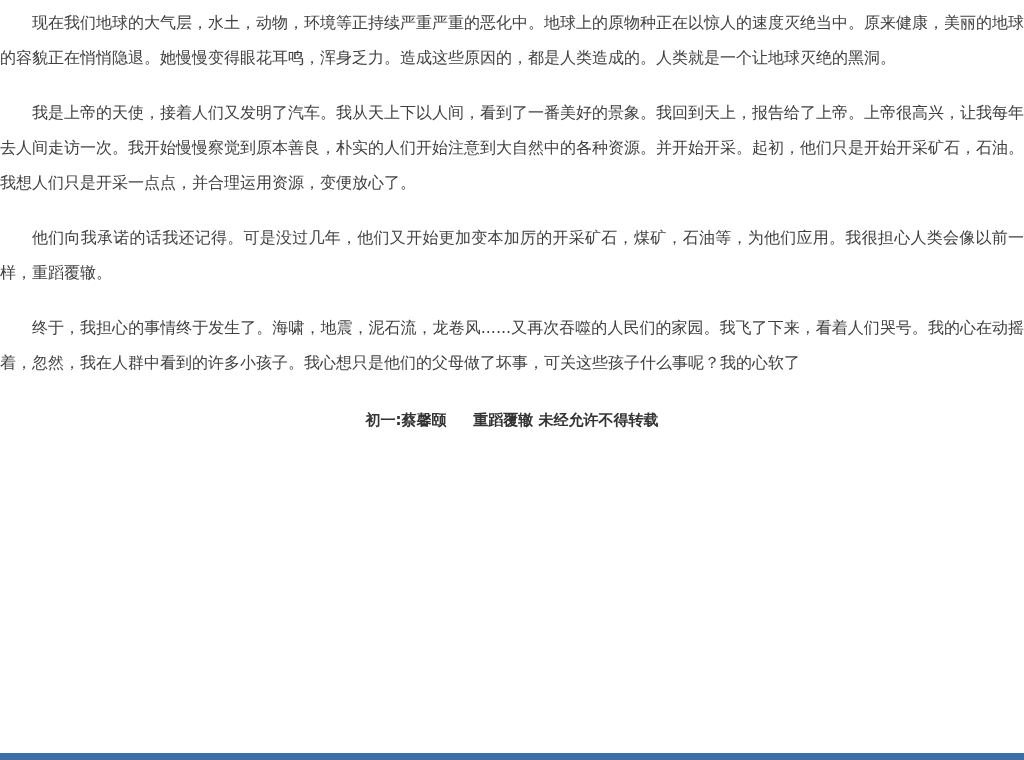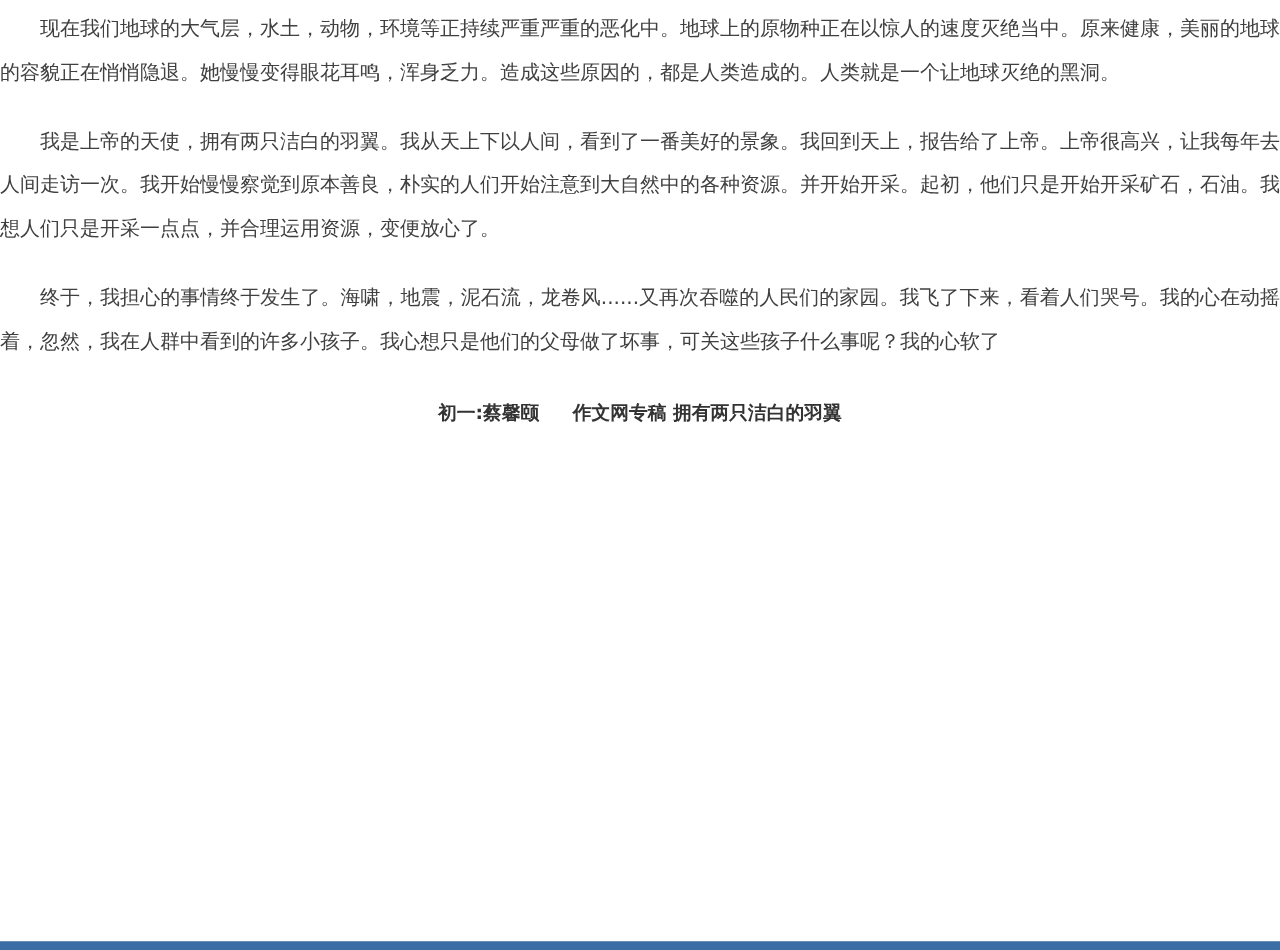--- a/index.html
+++ b/index.html
@@ -54,22 +54,23 @@
     width: 100%;
     height: 7px;
     background: #3a6ea5;
   }
 </style>
 </head>
 <body>
 
 <main data-name="essay-page">
   <p class="essay-para" data-name="essay-paragraph-1">现在我们地球的大气层，水土，动物，环境等正持续严重严重的恶化中。地球上的原物种正在以惊人的速度灭绝当中。原来健康，美丽的地球的容貌正在悄悄隐退。她慢慢变得眼花耳鸣，浑身乏力。造成这些原因的，都是人类造成的。人类就是一个让地球灭绝的黑洞。</p>
-  <p class="essay-para" data-name="essay-paragraph-2">我是上帝的天使，拥有两只洁白的羽翼。我从天上下以人间，看到了一番美好的景象。我回到天上，报告给了上帝。上帝很高兴，让我每年去人间走访一次。我开始慢慢察觉到原本善良，朴实的人们开始注意到大自然中的各种资源。并开始开采。起初，他们只是开始开采矿石，石油。我想人们只是开采一点点，并合理运用资源，变便放心了。</p>
+  <p class="essay-para" data-name="essay-paragraph-2">我是上帝的天使，接着人们又发明了汽车。我从天上下以人间，看到了一番美好的景象。我回到天上，报告给了上帝。上帝很高兴，让我每年去人间走访一次。我开始慢慢察觉到原本善良，朴实的人们开始注意到大自然中的各种资源。并开始开采。起初，他们只是开始开采矿石，石油。我想人们只是开采一点点，并合理运用资源，变便放心了。</p>
+  <p class="essay-para" data-name="essay-paragraph-5">他们向我承诺的话我还记得。可是没过几年，他们又开始更加变本加厉的开采矿石，煤矿，石油等，为他们应用。我很担心人类会像以前一样，重蹈覆辙。</p>
   <p class="essay-para" data-name="essay-paragraph-6">终于，我担心的事情终于发生了。海啸，地震，泥石流，龙卷风......又再次吞噬的人民们的家园。我飞了下来，看着人们哭号。我的心在动摇着，忽然，我在人群中看到的许多小孩子。我心想只是他们的父母做了坏事，可关这些孩子什么事呢？我的心软了</p>
 
   <div class="footer" data-name="essay-footer">
     <span class="author" data-name="author-label">初一:蔡馨颐</span>
-    <span class="notice" data-name="copyright-notice">作文网专稿 拥有两只洁白的羽翼</span>
+    <span class="notice" data-name="copyright-notice">重蹈覆辙 未经允许不得转载</span>
   </div>
 </main>
 
 <div class="bottom-bar" data-name="bottom-bar" style="background: rgb(58, 110, 165);"></div>
 
 </body></html>

